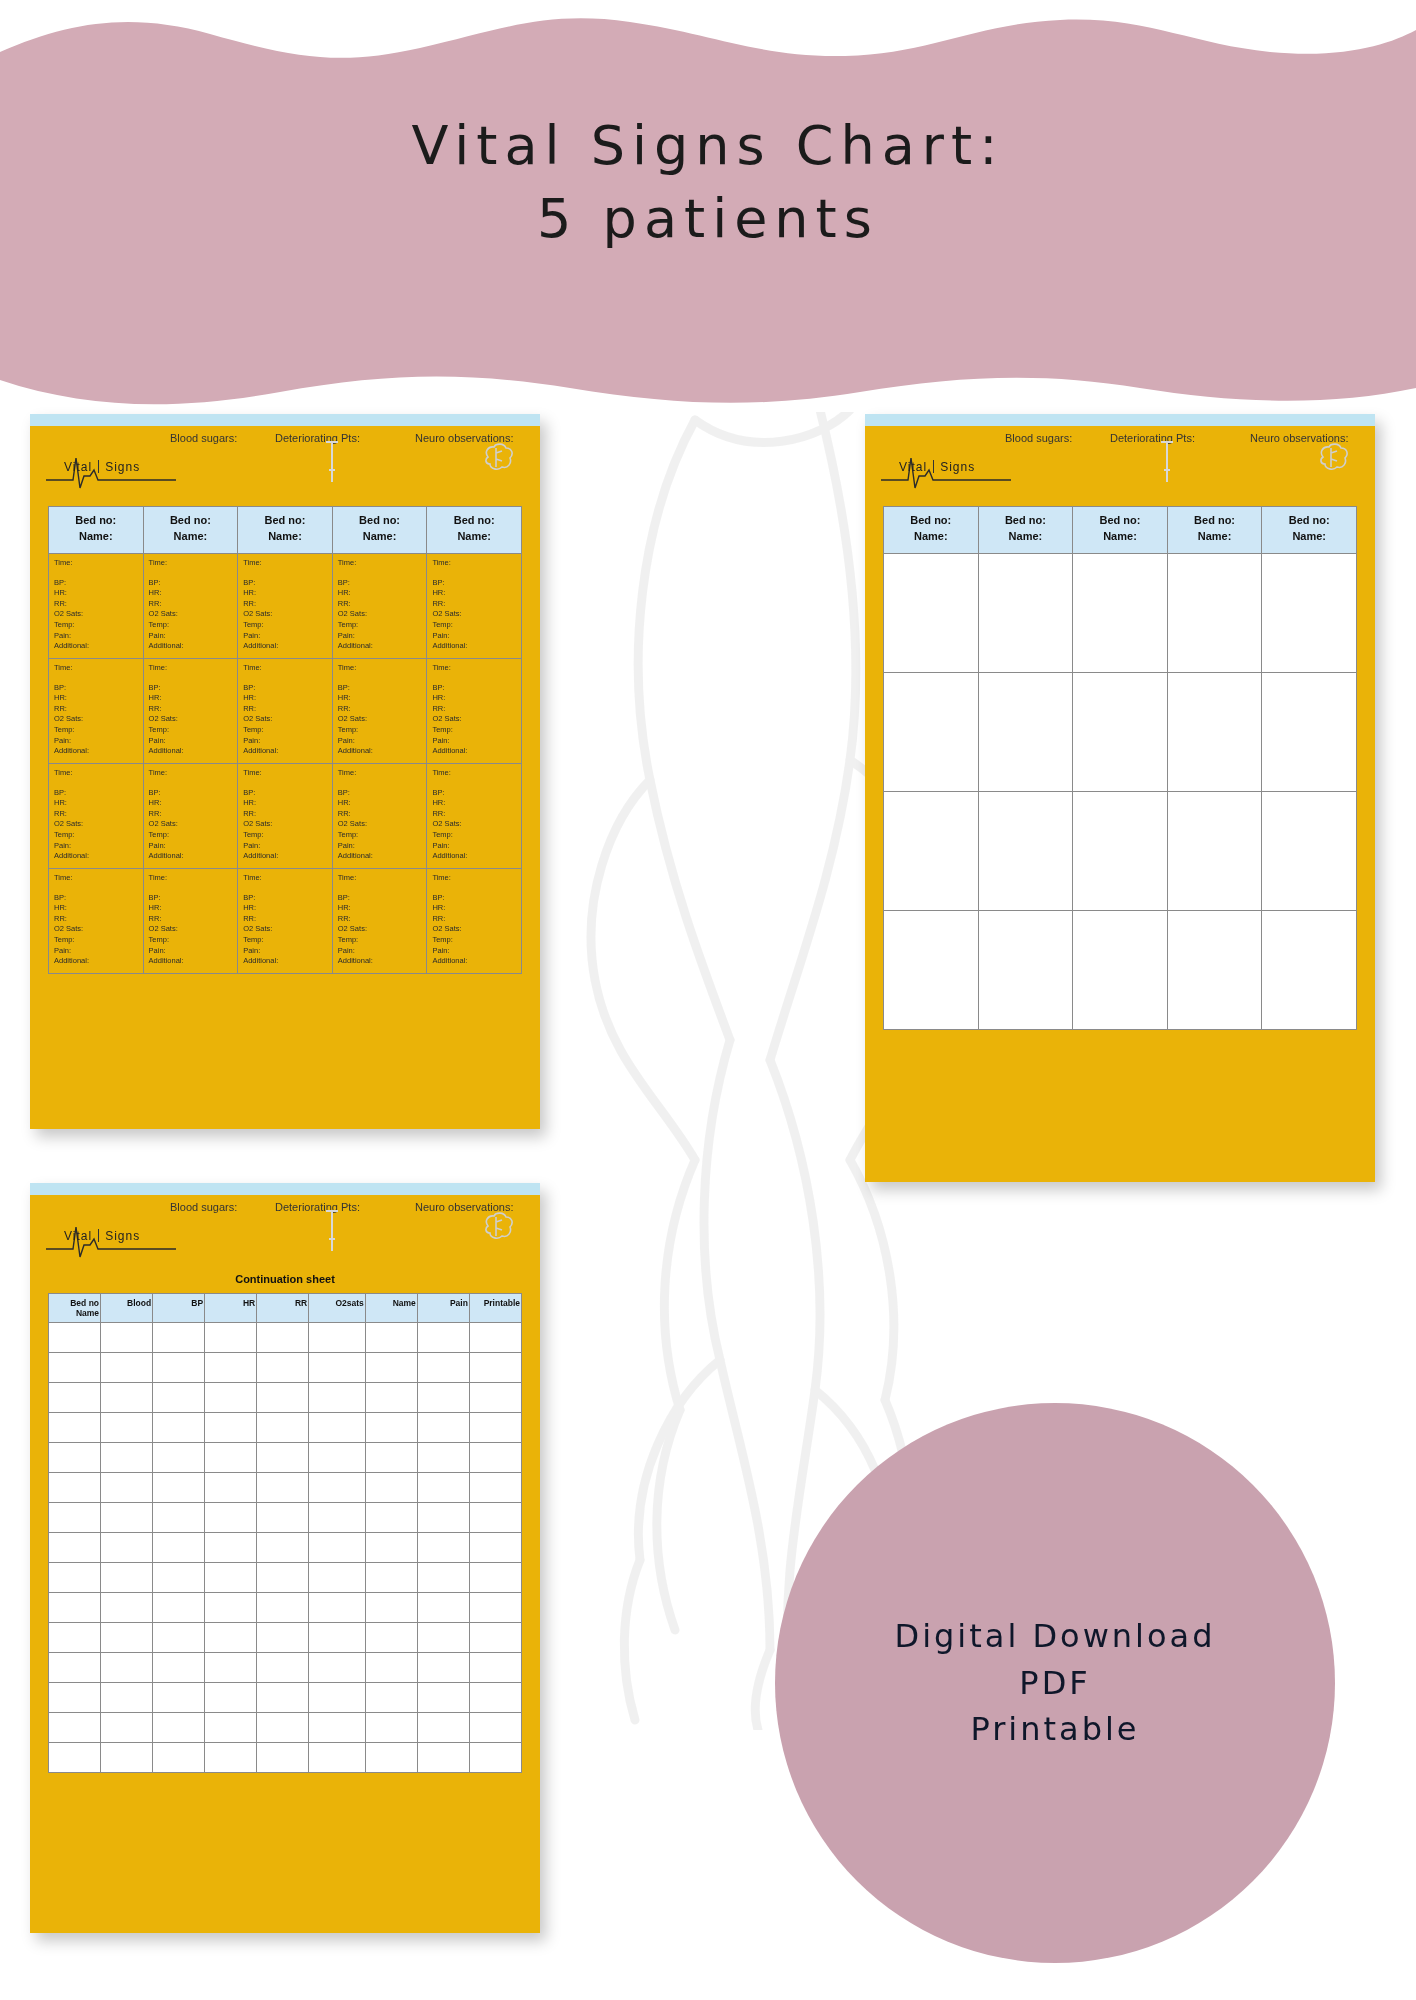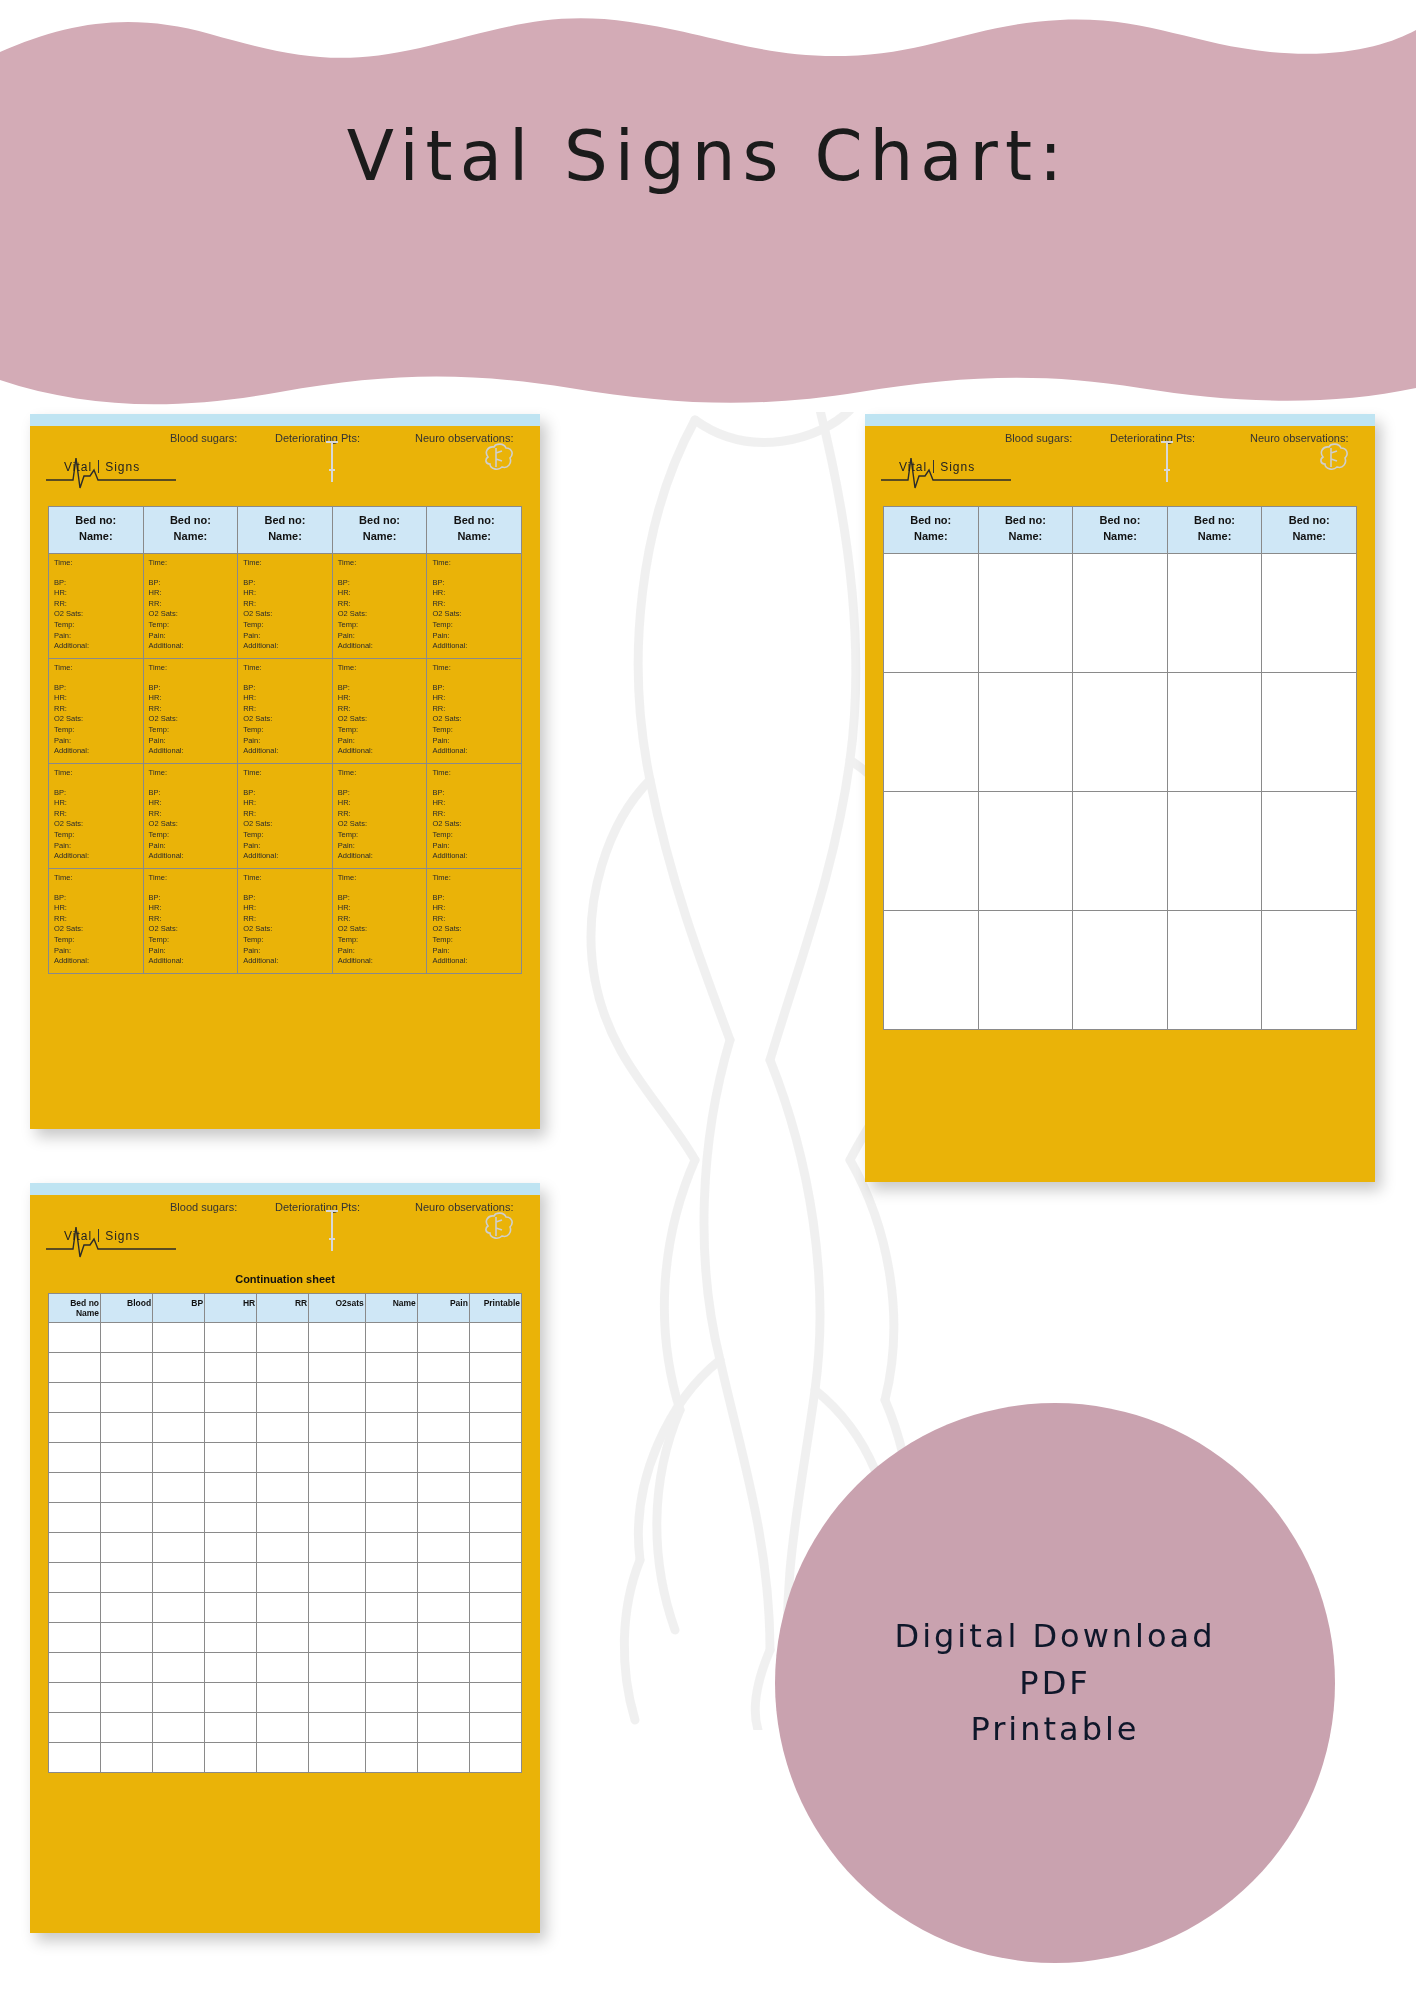--- a/index.html
+++ b/index.html
@@ -40,21 +40,21 @@
     width: 1416px;
     height: 46px;
     display: block;
   }
   .banner-title {
     position: absolute;
     left: 0;
     top: 110px;
     width: 1416px;
     text-align: center;
-    font-size: 69px;
+    font-size: 54px;
     letter-spacing: 7px;
     color: #1b1b1b;
     font-weight: 400;
     line-height: 1.35;
     font-family: "DejaVu Sans", sans-serif;
   }
 
   
   .watermark {
     position: absolute;
@@ -225,20 +225,21 @@
     <path d="M270 1290 C278 1310 280 1322 279 1330"></path>
   </g>
 </svg>
 
 <div class="banner">
   <svg class="banner-wave-top" viewBox="0 0 1416 70" preserveAspectRatio="none" xmlns="http://www.w3.org/2000/svg">
     <path d="M0,52 C70,22 130,12 210,34 C295,58 340,66 420,48 C500,30 545,10 630,22 C710,33 760,58 845,56 C930,54 975,24 1060,20 C1145,16 1190,44 1270,52 C1345,59 1390,44 1416,30 L1416,0 L0,0 Z" fill="#ffffff"></path>
   </svg>
   <div class="banner-title">
     <div>Vital Signs Chart:</div>
+    <div>5 patients</div>
   </div>
   <svg class="banner-wave-bottom" viewBox="0 0 1416 46" preserveAspectRatio="none" xmlns="http://www.w3.org/2000/svg">
     <path d="M0,14 C90,44 180,44 280,26 C390,6 470,6 570,22 C680,40 760,42 860,26 C960,10 1040,6 1140,22 C1240,38 1330,40 1416,22 L1416,46 L0,46 Z" fill="#ffffff"></path>
   </svg>
 </div>
 
 <div class="sheet" style="left:30px; top:414px; width:510px; height:715px;">
   <div class="sheet-top-band"></div>
 
   <div class="sheet-header">

